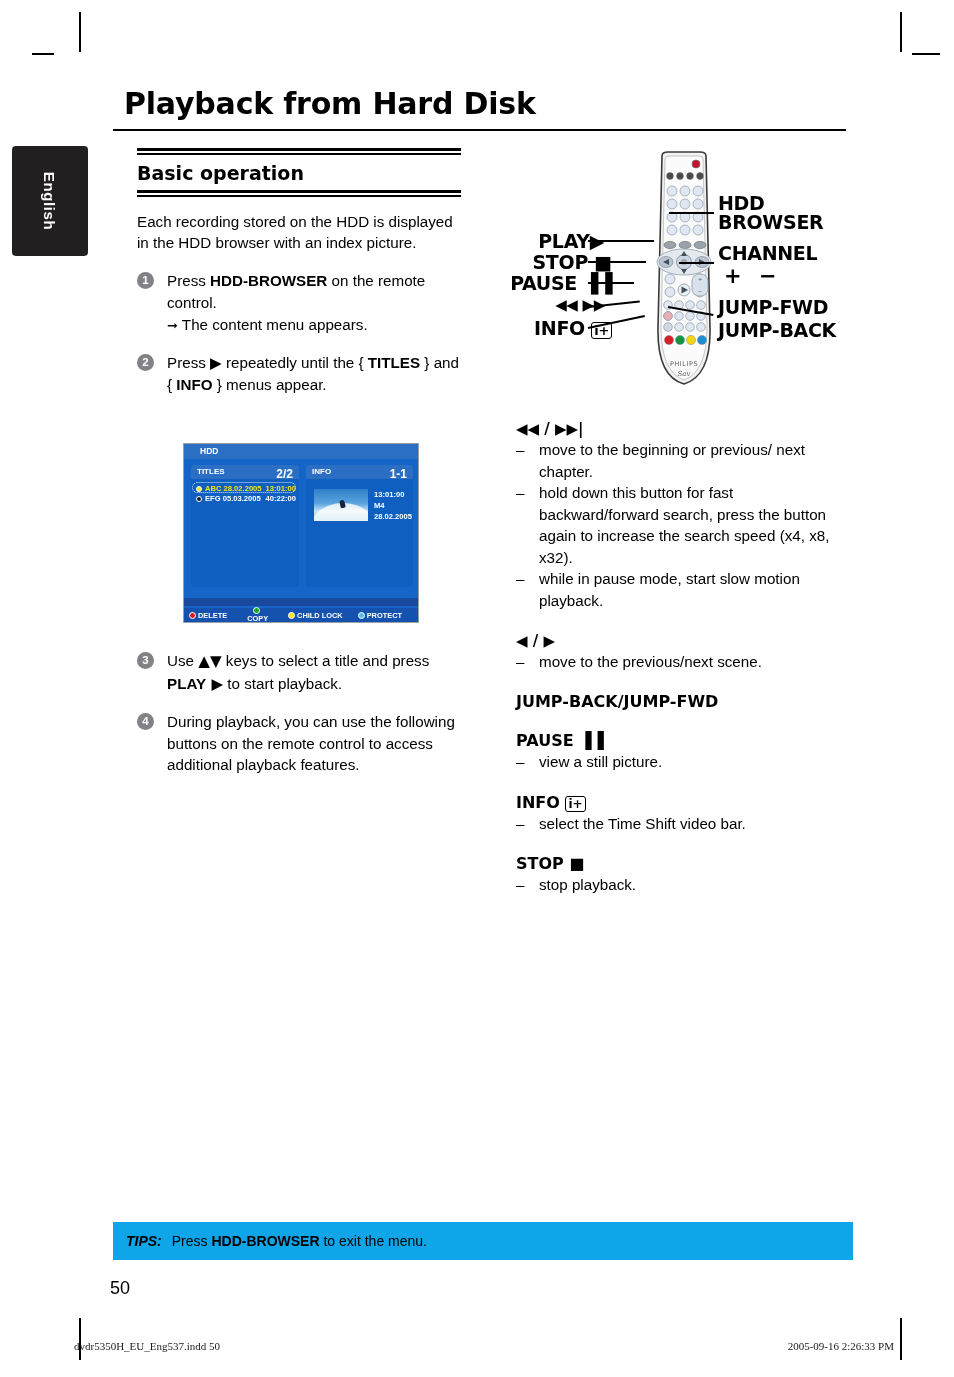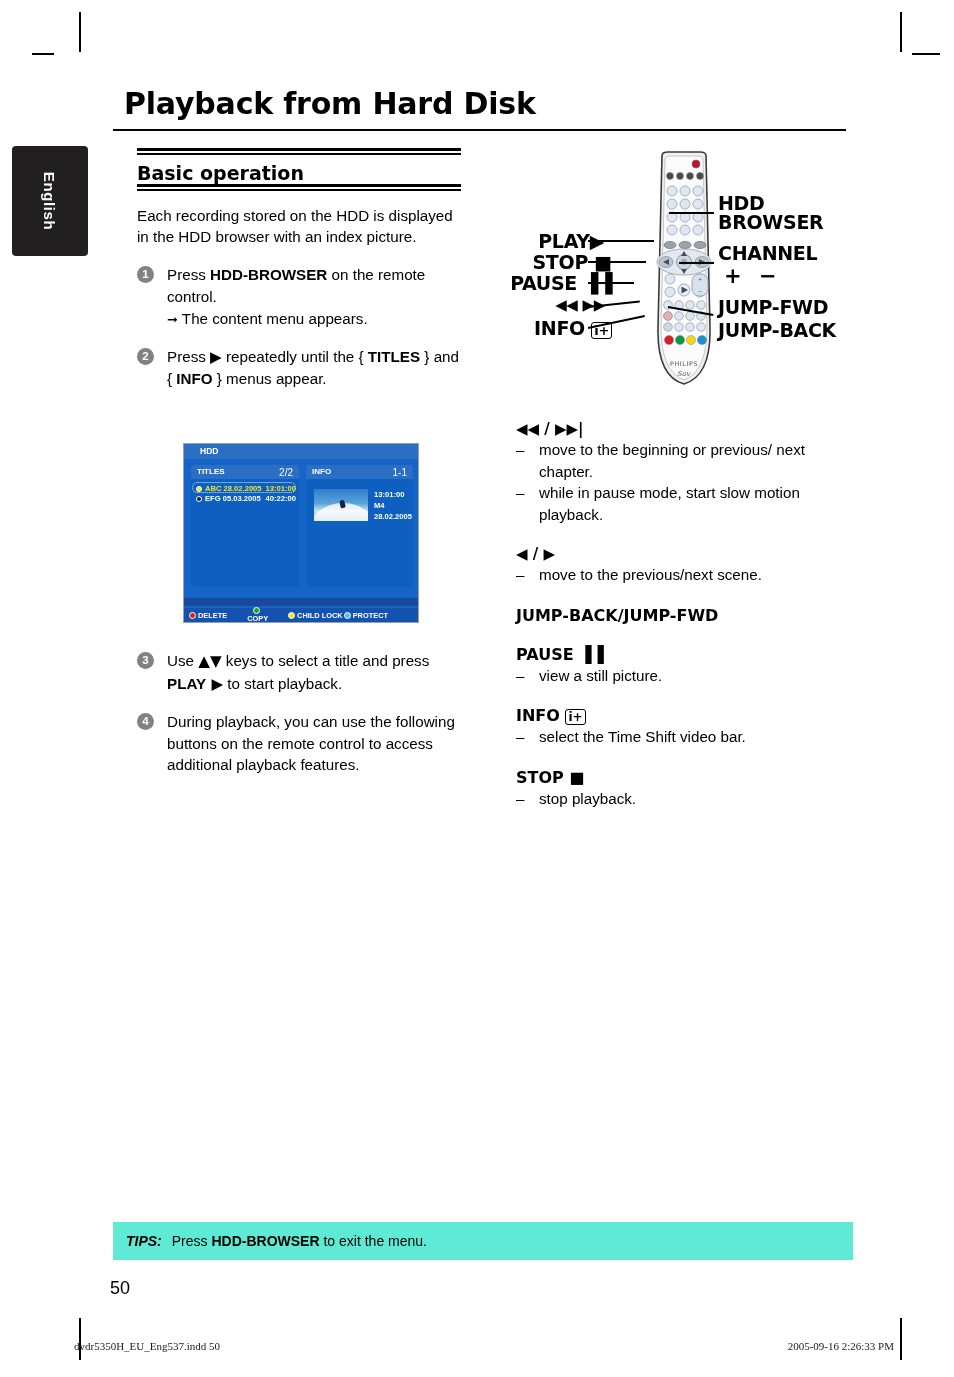--- a/index.html
+++ b/index.html
@@ -89,20 +89,21 @@
     height: 3px; background: #000; margin-bottom: 2px;
   }
   .sec-rule-top2 {
     height: 2px; background: #000; margin-bottom: 8px;
   }
   .sec-title {
     font-size: 19px;
     font-weight: bold;
     font-family: "DejaVu Sans", sans-serif;
     line-height: 1.1;
+    margin-bottom: 6px;
   }
   .sec-rule-bot {
     height: 3px; background: #000; margin-bottom: 2px;
   }
   .sec-rule-bot2 {
     height: 2px; background: #000; margin-bottom: 14px;
   }
 
   .body-text {
     font-size: 15.2px;
@@ -182,21 +183,21 @@
     height: 14px;
     background: #2b6fc4;
     border-radius: 3px 3px 0 0;
   }
   .osd-panel-head .ph-l {
     position: absolute; left: 6px; top: 2px;
     color: #fff; font-size: 8px; font-weight: bold;
   }
   .osd-panel-head .ph-r {
     position: absolute; right: 6px; top: 2px;
-    color: #fff; font-size: 10px; font-weight: normal; padding-left: 15px;
+    color: #fff; font-size: 12px; font-weight: bold; padding-left: 15px;
   }
   .osd-row {
     position: absolute;
     left: 5px;
     width: 100px;
     font-size: 7.6px;
     font-weight: bold;
     white-space: nowrap;
   }
   .osd-row-1 { top: 19px; color: #f2e51c; }
@@ -340,21 +341,21 @@
   }
   .rc-dash .dsh { display: inline-block; width: 23px; text-indent: 0; }
 
   
   .tips {
     position: absolute;
     left: 113px;
     top: 1222px;
     width: 740px;
     height: 38px;
-    background: #5eead4;
+    background: #0ea5e9;
     display: flex;
     align-items: center;
     font-size: 14px;
   }
   .tips-inner { padding-left: 13px; }
   .tips-label { font-style: italic; font-weight: bold; margin-right: 10px; }
   .tips-text b { font-weight: bold; }
 
   .page-num {
     position: absolute;
@@ -460,21 +461,21 @@
         <span>DELETE</span>
       </span>
     <span class="osd-key" style="margin-left:20px;flex-direction:column;">
         <span class="dot dot-green"></span>
         <span>COPY</span>
       </span>
     <span class="osd-key" style="margin-left:20px;">
         <span class="dot dot-yellow"></span>
         <span>CHILD LOCK</span>
       </span>
-    <span class="osd-key" style="margin-left:1px;align-items:center;">
+    <span class="osd-key" style="margin-left:15px;align-items:center;">
         <span class="dot dot-blue"></span>
         <span>PROTECT</span>
       </span>
   </div>
 </div>
 
 <div class="col-left" style="top:650px;">
 
   <div class="step" style="margin-top:0;">
     <span class="step-num">3</span>
@@ -593,20 +594,21 @@
   <div class="rlabel rlbl-chan">CHANNEL</div>
   <div class="rlabel rlbl-pm">+ −</div>
   <div class="rlabel rlbl-jf">JUMP-FWD</div>
   <div class="rlabel rlbl-jb">JUMP-BACK</div>
 </div>
 
 <div class="col-right" style="top:420px;">
 
   <div class="rc-head sym ico" style="margin-top:0;">◀◀ / ▶▶|</div>
   <div class="rc-dash"><span class="dsh">–</span><span>move to the beginning or previous/ next chapter.</span></div>
+  <div class="rc-dash"><span class="dsh">–</span><span>hold down this button for fast backward/forward search, press the button again to increase the search speed (x4, x8, x32).</span></div>
   <div class="rc-dash"><span class="dsh">–</span><span>while in pause mode, start slow motion playback.</span></div>
 
   <div class="rc-head sym ico">◀ / ▶</div>
   <div class="rc-dash"><span class="dsh">–</span><span>move to the previous/next scene.</span></div>
 
   <div class="rc-head">JUMP-BACK/JUMP-FWD</div>
 
   <div class="rc-head"><span>PAUSE</span> <span class="ico">▐▐</span></div>
   <div class="rc-dash"><span class="dsh">–</span><span>view a still picture.</span></div>
 

